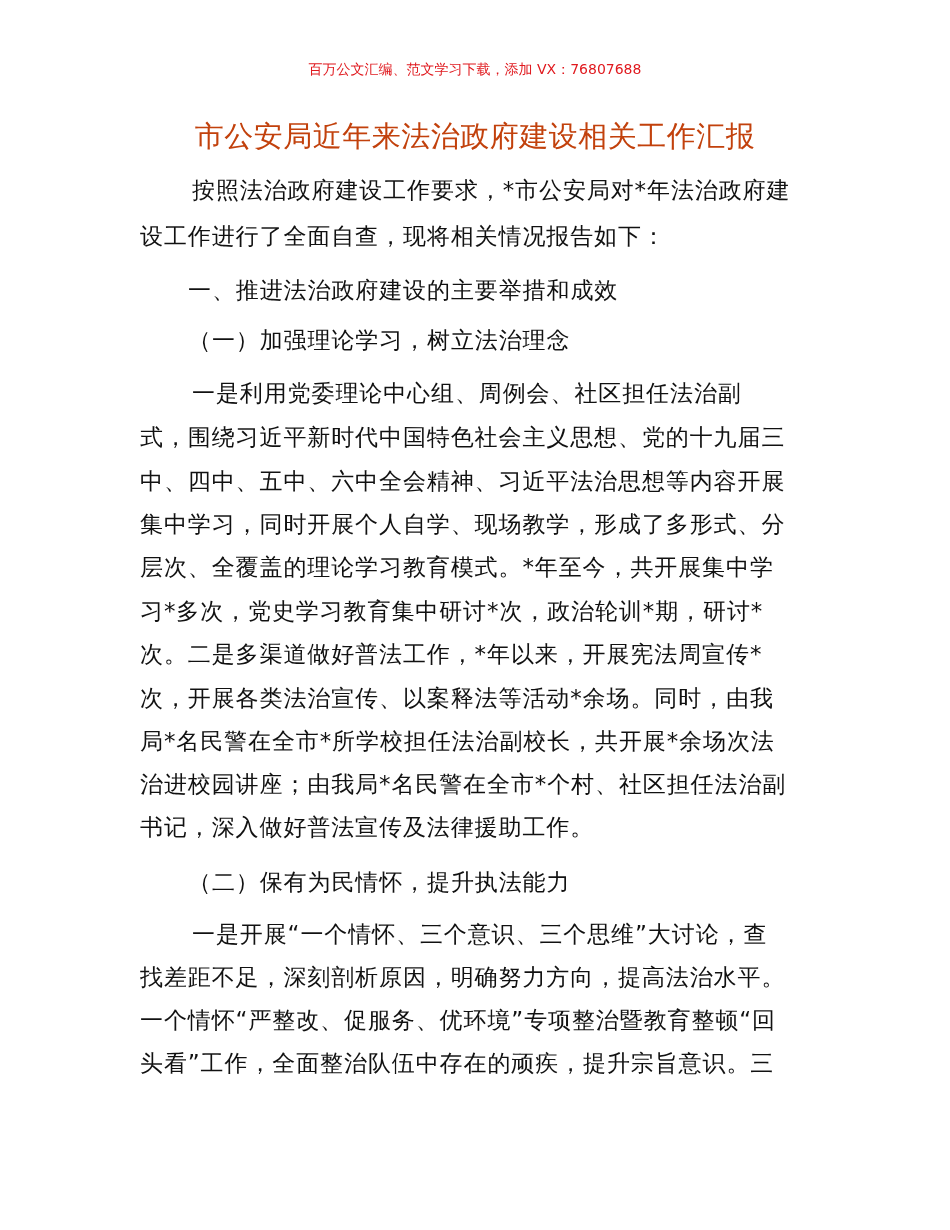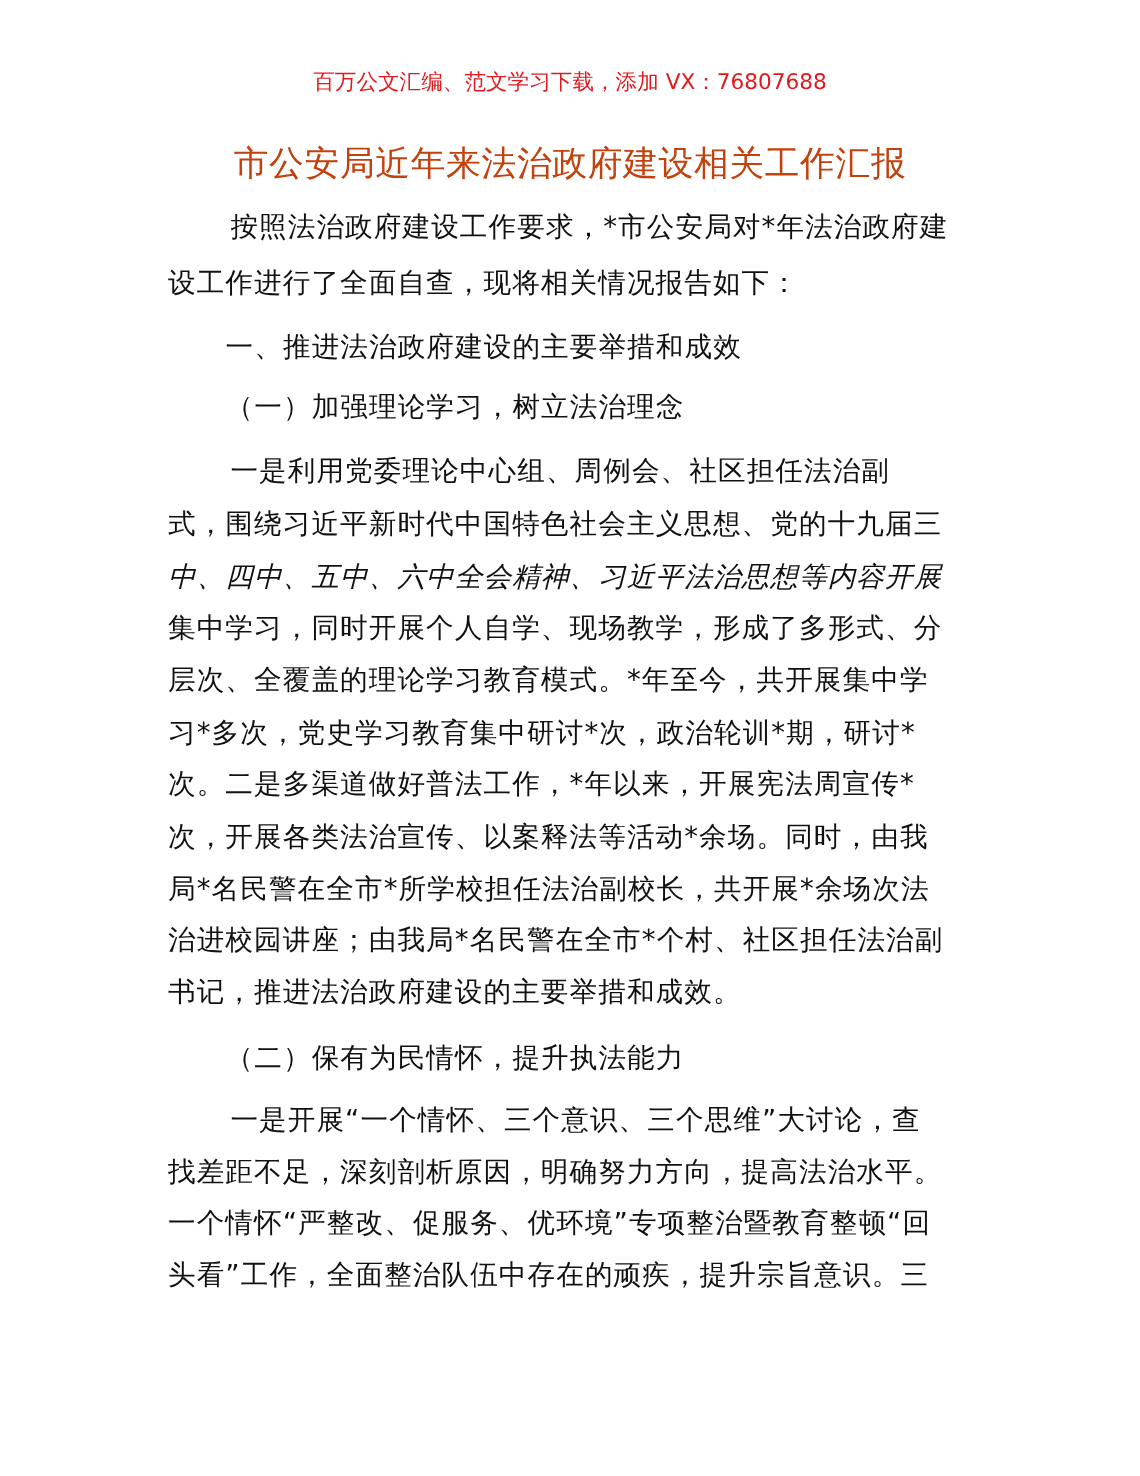--- a/index.html
+++ b/index.html
@@ -21,21 +21,21 @@
       width: 950px;
       height: 1230px;
       background: #ffffff;
     }
     .watermark-header {
       position: absolute;
       left: 0;
       top: 57px;
       width: 950px;
       text-align: center;
-      font-size: 18px;
+      font-size: 14px;
       line-height: 24px;
       color: #e0191e;
       letter-spacing: 0px;
     }
     .doc-title {
       position: absolute;
       left: 0;
       top: 116px;
       width: 950px;
       text-align: center;
@@ -75,29 +75,29 @@
 
     <div class="line indent" style="top:175px;">按照法治政府建设工作要求，*市公安局对*年法治政府建</div>
     <div class="line" style="top:221px;">设工作进行了全面自查，现将相关情况报告如下：</div>
 
     <div class="line heading-indent" style="top:275px;">一、推进法治政府建设的主要举措和成效</div>
 
     <div class="line heading-indent" style="top:325px;">（一）加强理论学习，树立法治理念</div>
 
     <div class="line indent" style="top:378px;">一是利用党委理论中心组、周例会、社区担任法治副</div>
     <div class="line" style="top:422px;">式，围绕习近平新时代中国特色社会主义思想、党的十九届三</div>
-    <div class="line" style="top:466px;font-style:italic;">中、四中、五中、六中全会精神、习近平法治思想等内容开展</div>
+    <div class="line" style="top:466px;">中、四中、五中、六中全会精神、习近平法治思想等内容开展</div>
     <div class="line" style="top:509px;">集中学习，同时开展个人自学、现场教学，形成了多形式、分</div>
     <div class="line" style="top:552px;">层次、全覆盖的理论学习教育模式。*年至今，共开展集中学</div>
     <div class="line" style="top:596px;">习*多次，党史学习教育集中研讨*次，政治轮训*期，研讨*</div>
     <div class="line" style="top:639px;">次。二是多渠道做好普法工作，*年以来，开展宪法周宣传*</div>
     <div class="line" style="top:683px;">次，开展各类法治宣传、以案释法等活动*余场。同时，由我</div>
     <div class="line" style="top:726px;">局*名民警在全市*所学校担任法治副校长，共开展*余场次法</div>
     <div class="line" style="top:769px;">治进校园讲座；由我局*名民警在全市*个村、社区担任法治副</div>
-    <div class="line" style="top:812px;">书记，推进法治政府建设的主要举措和成效。</div>
+    <div class="line" style="top:812px;">书记，深入做好普法宣传及法律援助工作。</div>
 
     <div class="line heading-indent" style="top:867px;">（二）保有为民情怀，提升执法能力</div>
 
     <div class="line indent" style="top:919px;">一是开展“一个情怀、三个意识、三个思维”大讨论，查</div>
     <div class="line" style="top:962px;">找差距不足，深刻剖析原因，明确努力方向，提高法治水平。</div>
     <div class="line" style="top:1005px;">一个情怀“严整改、促服务、优环境”专项整治暨教育整顿“回</div>
     <div class="line" style="top:1048px;">头看”工作，全面整治队伍中存在的顽疾，提升宗旨意识。三</div>
 
   </div>
 </div>

